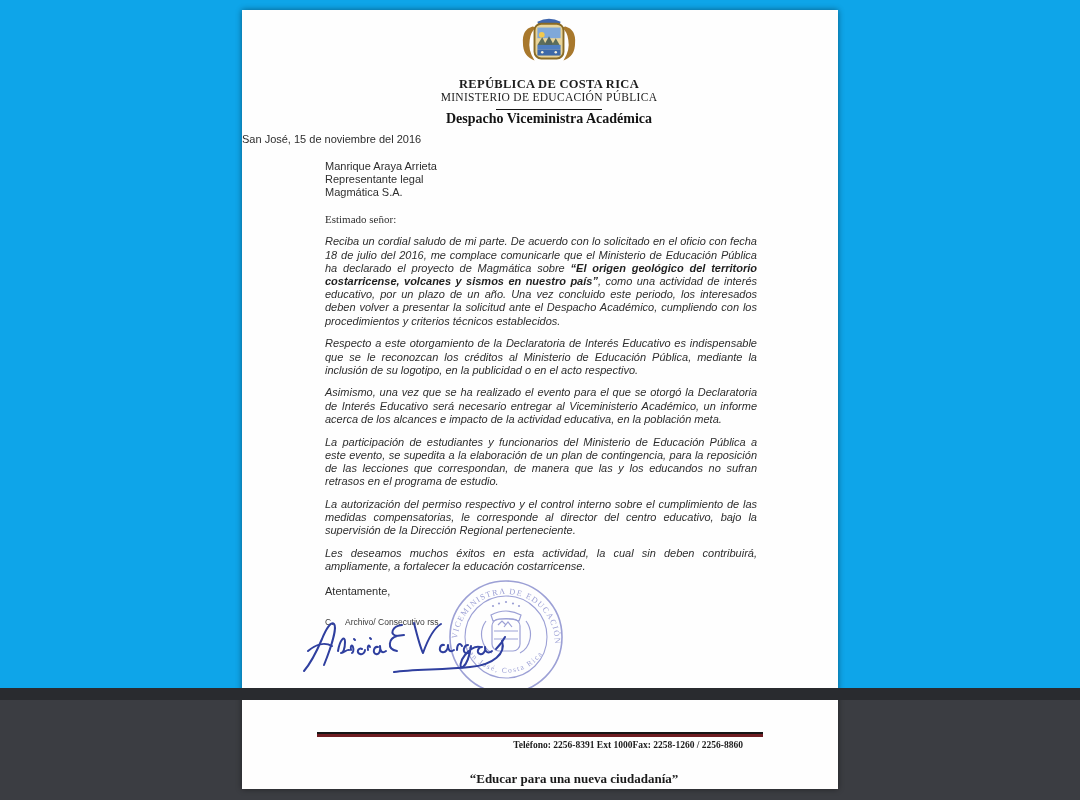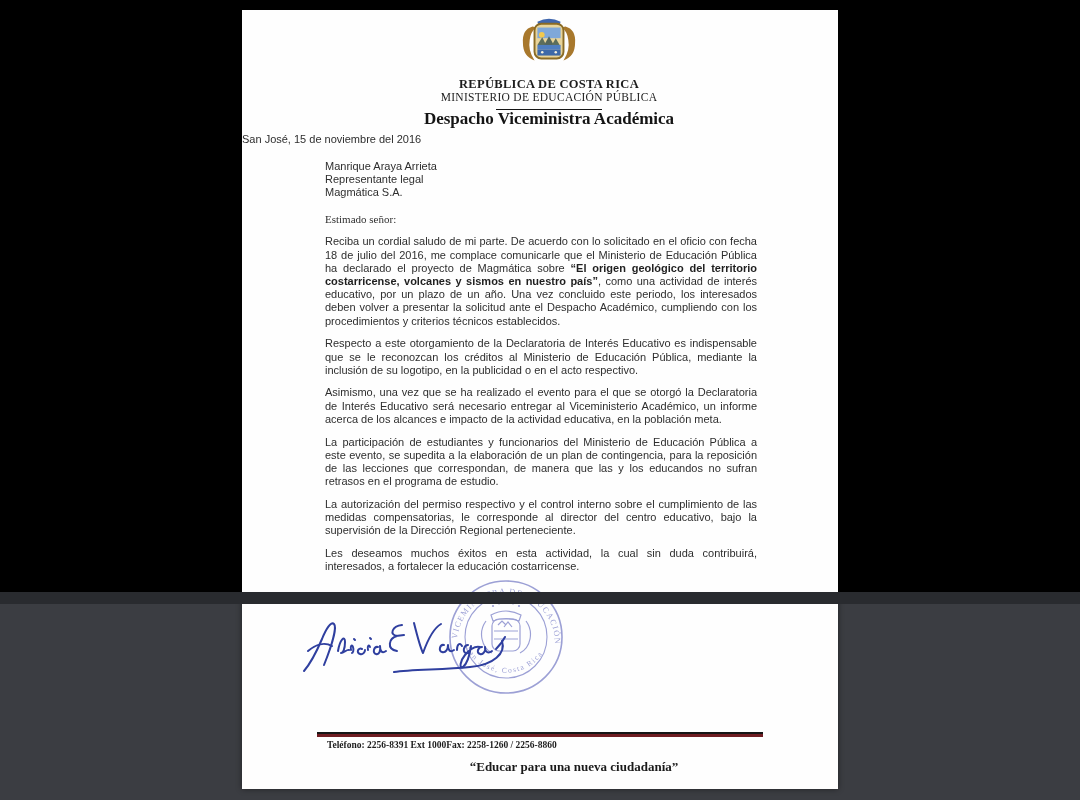--- a/index.html
+++ b/index.html
@@ -1,52 +1,52 @@
 <!DOCTYPE html>
 <html><head>
 <meta charset="utf-8">
 <style>
   html,body{margin:0;padding:0;width:1080px;height:800px;overflow:hidden;
     background:#3b3d42;font-family:"Liberation Sans",sans-serif;}
-  .stage{position:relative;width:1080px;height:604px;background:#000000;}
+  .stage{position:relative;width:1080px;height:700px;background:#0ea5e9;}
   .bottom-strip{position:absolute;left:0;bottom:0;width:100%;height:12px;background:#292b2f;}
   .page{position:absolute;left:242px;top:10px;width:596px;height:779px;background:#fefefe;
     box-shadow:0 0 6px rgba(0,0,0,.45);color:#2e2e2e;}
   
   .letterhead{text-align:center;padding-top:5px;transform:translateX(9px);}
   .emblem{display:inline-block;}
   .republic{font-family:"Liberation Serif",serif;font-weight:bold;font-size:12.5px;
     letter-spacing:.3px;color:#1d1d1d;margin-top:2px;line-height:14px;}
   .ministry{font-family:"Liberation Serif",serif;font-size:11.5px;color:#1d1d1d;
     letter-spacing:.3px;line-height:13px;}
   .hdr-divider{width:106px;border-top:1.3px solid #141414;margin:5px auto 2px auto;}
-  .office{font-family:"Liberation Serif",serif;font-weight:bold;font-size:17px;
+  .office{font-family:"Liberation Serif",serif;font-weight:bold;font-size:14px;
     color:#141414;line-height:14px;}
   
   .dateblock{padding-right:81px;margin-top:7px;font-size:11px;line-height:13.5px;}
   
   .content{padding:0 81px 0 83px;font-size:11px;line-height:13.2px;}
   .recipient{margin-top:13px;}
   .recipient div{line-height:13.4px;}
   .greeting{margin-top:13px;font-family:Liberation Serif, serif;}
-  .para{margin:9.5px 0 0 0;text-align:justify;}
+  .para{margin:9.5px 0 0 0;text-align:justify;font-style:italic;}
   .para strong{font-weight:bold;color:#1f1f1f;}
   .closing{margin-top:12px;}
   .sig-names{margin-top:42px;line-height:13.4px;}
   .cc{margin-top:17px;font-size:8.5px;color:#3a3a3a;}
   .cc .cc-label{display:inline-block;width:20px;}
   
   .stamp{position:absolute;left:204px;top:567px;width:120px;height:120px;opacity:.8;pointer-events:none;}
   .ink{position:absolute;left:58px;top:599px;width:214px;height:72px;pointer-events:none;}
   
   .footer{position:absolute;left:75px;right:75px;top:722px;}
   .rule{height:5px;background:linear-gradient(to bottom,#161616 0 45%,#6f1d22 45% 100%);}
-  .tf-row{display:flex;justify-content:flex-start;margin-top:3px;padding:0 20px 0 10px;
+  .tf-row{display:flex;justify-content:flex-end;margin-top:3px;padding:0 20px 0 10px;
     font-family:"Liberation Serif",serif;font-weight:bold;font-size:9.5px;color:#1c1c1c;}
-  .motto{text-align:center;margin-top:9px;font-family:"Liberation Serif",serif;
+  .motto{text-align:center;margin-top:21px;font-family:"Liberation Serif",serif;
     font-weight:bold;font-size:13px;color:#1a1a1a;transform:translateX(34px);}
 </style>
 </head>
 <body>
 
 <div class="stage">
   <div class="page">
 
     <div class="letterhead">
       <span class="emblem">
@@ -83,22 +83,23 @@
         <div>Magmática S.A.</div>
       </div>
 
       <div class="greeting">Estimado señor:</div>
 
       <p class="para"><span>Reciba un cordial saludo de mi parte. De acuerdo con lo solicitado en el oficio con fecha 18 de julio del 2016, me complace comunicarle que el Ministerio de Educación Pública ha declarado el proyecto de Magmática sobre </span><strong>“El origen geológico del territorio costarricense, volcanes y sismos en nuestro país”</strong><span>, como una actividad de interés educativo, por un plazo de un año. Una vez concluido este periodo, los interesados deben volver a presentar la solicitud ante el Despacho Académico, cumpliendo con los procedimientos y criterios técnicos establecidos.</span></p>
       <p class="para">Respecto a este otorgamiento de la Declaratoria de Interés Educativo es indispensable que se le reconozcan los créditos al Ministerio de Educación Pública, mediante la inclusión de su logotipo, en la publicidad o en el acto respectivo.</p>
       <p class="para">Asimismo, una vez que se ha realizado el evento para el que se otorgó la Declaratoria de Interés Educativo será necesario entregar al Viceministerio Académico, un informe acerca de los alcances e impacto de la actividad educativa, en la población meta.</p>
       <p class="para">La participación de estudiantes y funcionarios del Ministerio de Educación Pública a este evento, se supedita a la elaboración de un plan de contingencia, para la reposición de las lecciones que correspondan, de manera que las y los educandos no sufran retrasos en el programa de estudio.</p>
       <p class="para">La autorización del permiso respectivo y el control interno sobre el cumplimiento de las medidas compensatorias, le corresponde al director del centro educativo, bajo la supervisión de la Dirección Regional perteneciente.</p>
-      <p class="para">Les deseamos muchos éxitos en esta actividad, la cual sin duda contribuirá, interesados, a fortalecer la educación costarricense.</p>
+      <p class="para">Les deseamos muchos éxitos en esta actividad, la cual sin deben contribuirá, ampliamente, a fortalecer la educación costarricense.</p>
 
+      <div class="closing">Atentamente,</div>
 
 
       <div class="cc">
         <span class="cc-label">C.</span><span>Archivo/ Consecutivo rss</span>
       </div>
     </div>
 
     <svg class="stamp" viewBox="0 0 120 120">
       <defs>
         <path id="arcTop" d="M 11,66 A 49,49 0 1 1 109,66"></path>

